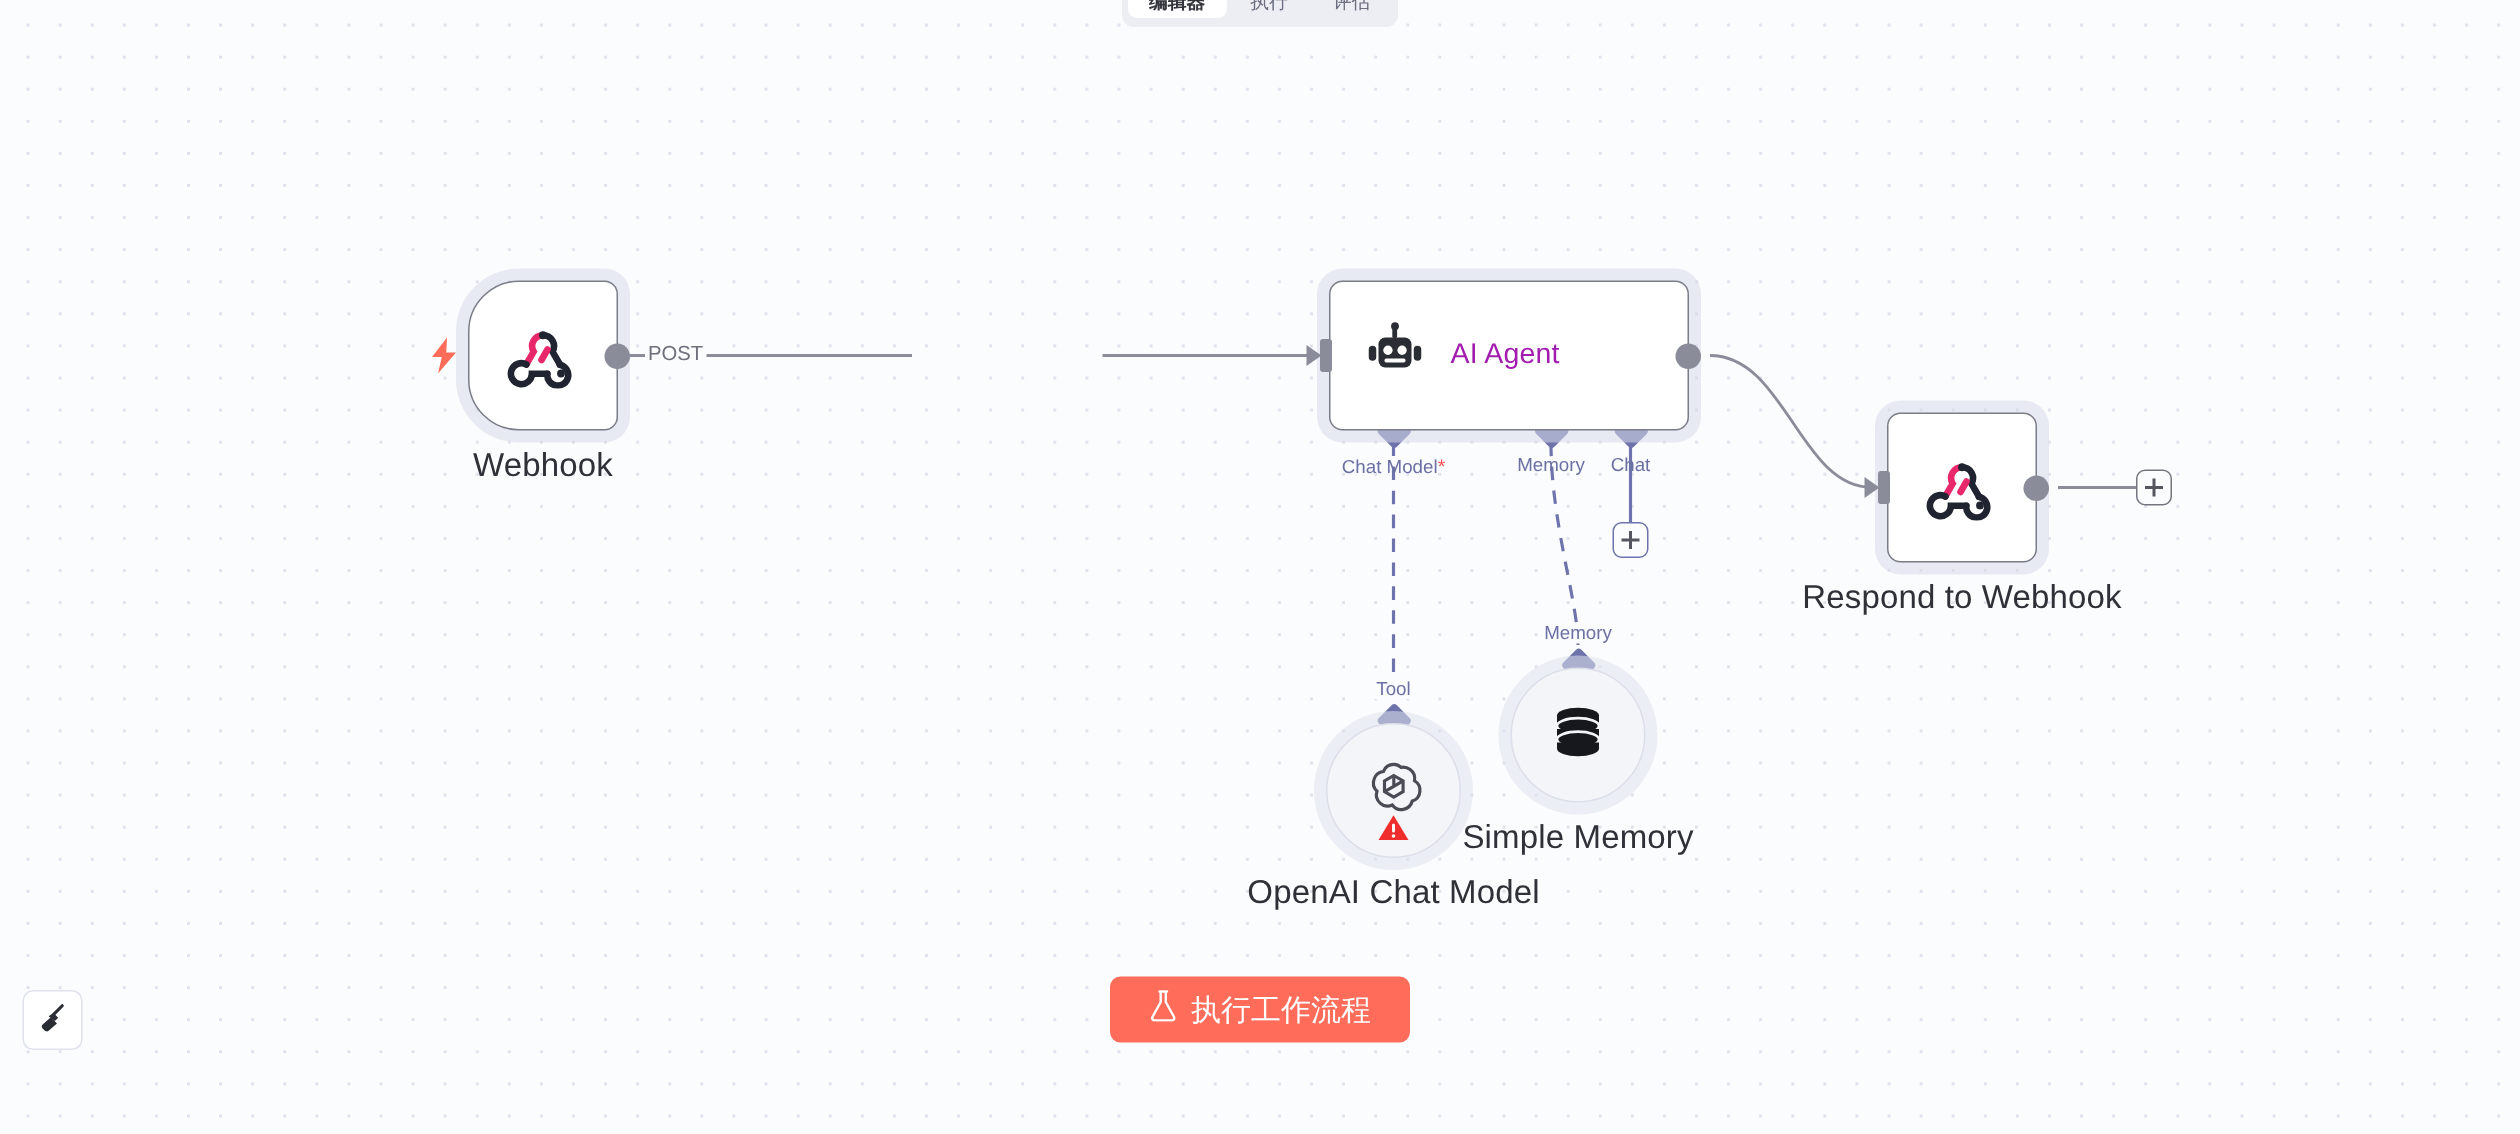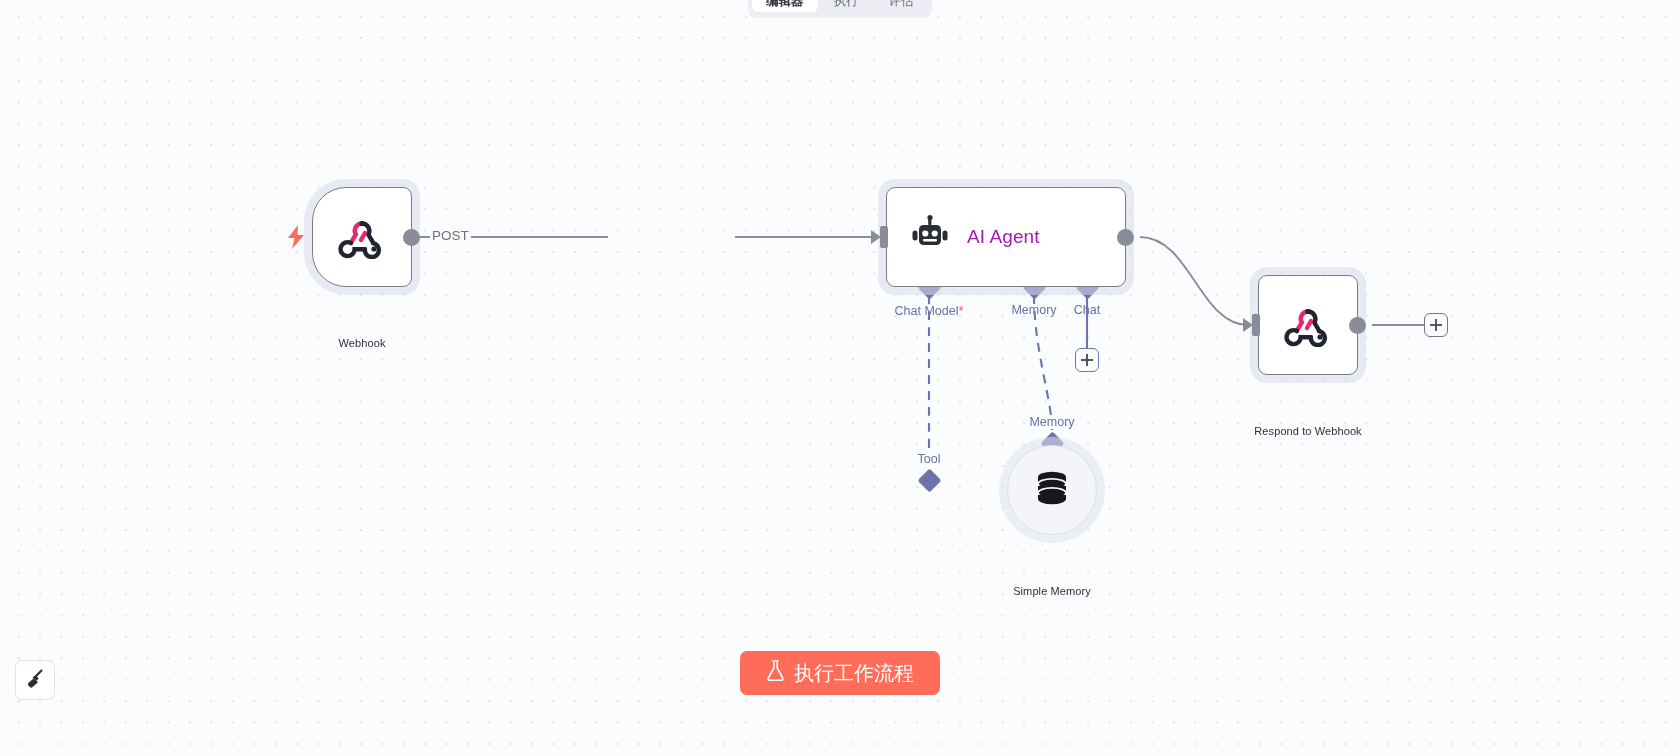--- a/index.html
+++ b/index.html
@@ -83,24 +83,23 @@
     background: #f4f5f9;
     border: 1.6px solid #dcdfe9;
     box-shadow: 0 0 0 8px rgba(223,226,236,0.55);
   }
 
   .node-label {
     position: absolute;
     left: 50%;
     transform: translateX(-50%);
     white-space: nowrap;
-    font-size: 11px;
+    font-size: 22px;
     color: #2f3038;
     letter-spacing: .1px;
-    margin-top: 40px;
   }
 
   .nlabel-inline { font-size: 19px; color: #a21caf; letter-spacing: .1px; }
 
   
   .port-out {
     position: absolute;
     right: -9px; top: 50%;
     width: 17px; height: 17px;
     margin-top: -8.5px;
@@ -313,20 +312,39 @@
   <div class="sub-label" style="left:1034px;top:303px;">Memory</div>
 
   <div class="diamond" style="left:1079px;top:279px;"></div>
   <div class="sub-label" style="left:1087px;top:303px;">Chat</div>
 
   <div class="plus-btn sub" style="left:1075px;top:348px;"></div>
 
   <div class="edge-label" style="left:929px;top:452px;">Tool</div>
   <div class="diamond" style="left:921px;top:472px;"></div>
 
+  <div class="node" style="left:884px;top:482px;">
+    <div class="nbox round">
+      <span>
+        <svg width="40" height="40" viewBox="0 0 40 40">
+          <path d="M20.2 4.6c-3.1 0-5.8 1.9-6.9 4.7-2.9.3-5.3 2.3-6.2 5-1.1 2.9-.3 6.1 1.9 8.2-.9 2.8-.1 5.9 2.1 7.9 2.2 2 5.4 2.5 8.1 1.3 1.7 2.3 4.6 3.5 7.4 2.9 2.9-.6 5.2-2.8 5.9-5.6 2.8-.9 4.8-3.4 5.1-6.3.3-2.9-1.1-5.7-3.6-7.2.5-2.9-.6-5.8-2.9-7.5-1.3-1-2.9-1.6-4.6-1.6-.5 0-1 .1-1.5.2-1.3-1.3-3.1-2-4.8-2z" fill="none" stroke="#4a4c55" stroke-width="2.1"></path>
+          <path d="M20.2 12 L26.4 15.6 L26.4 22.8 L20.2 26.4 L14 22.8 L14 15.6 Z" fill="none" stroke="#4a4c55" stroke-width="2.1"></path>
+          <path d="M20.2 12 L20.2 19.2 M26.4 15.6 L20.2 19.2 M14 22.8 L20.2 19.2" fill="none" stroke="#4a4c55" stroke-width="2.1"></path>
+        </svg>
+      </span>
+      <span class="warn">
+        <svg width="22" height="20" viewBox="0 0 22 20">
+          <path d="M11 1.5 L21 18 L1 18 Z" fill="#ef2d2d"></path>
+          <rect x="10" y="7" width="2" height="6" rx="1" fill="#ffffff"></rect>
+          <circle cx="11" cy="15.3" r="1.2" fill="#ffffff"></circle>
+        </svg>
+      </span>
+    </div>
+    <div class="node-label" style="top:100px;">OpenAI Chat Model</div>
+  </div>
 
   <div class="edge-label" style="left:1052px;top:415px;">Memory</div>
   <div class="diamond" style="left:1044px;top:435px;"></div>
 
   <div class="node" style="left:1007px;top:445px;">
     <div class="nbox round">
       <span>
         <svg width="44" height="44" viewBox="0 0 44 44">
           <ellipse cx="22" cy="11" rx="14" ry="5.2" fill="#16181d"></ellipse>
           <rect x="8" y="11" width="28" height="7" fill="#16181d"></rect>

